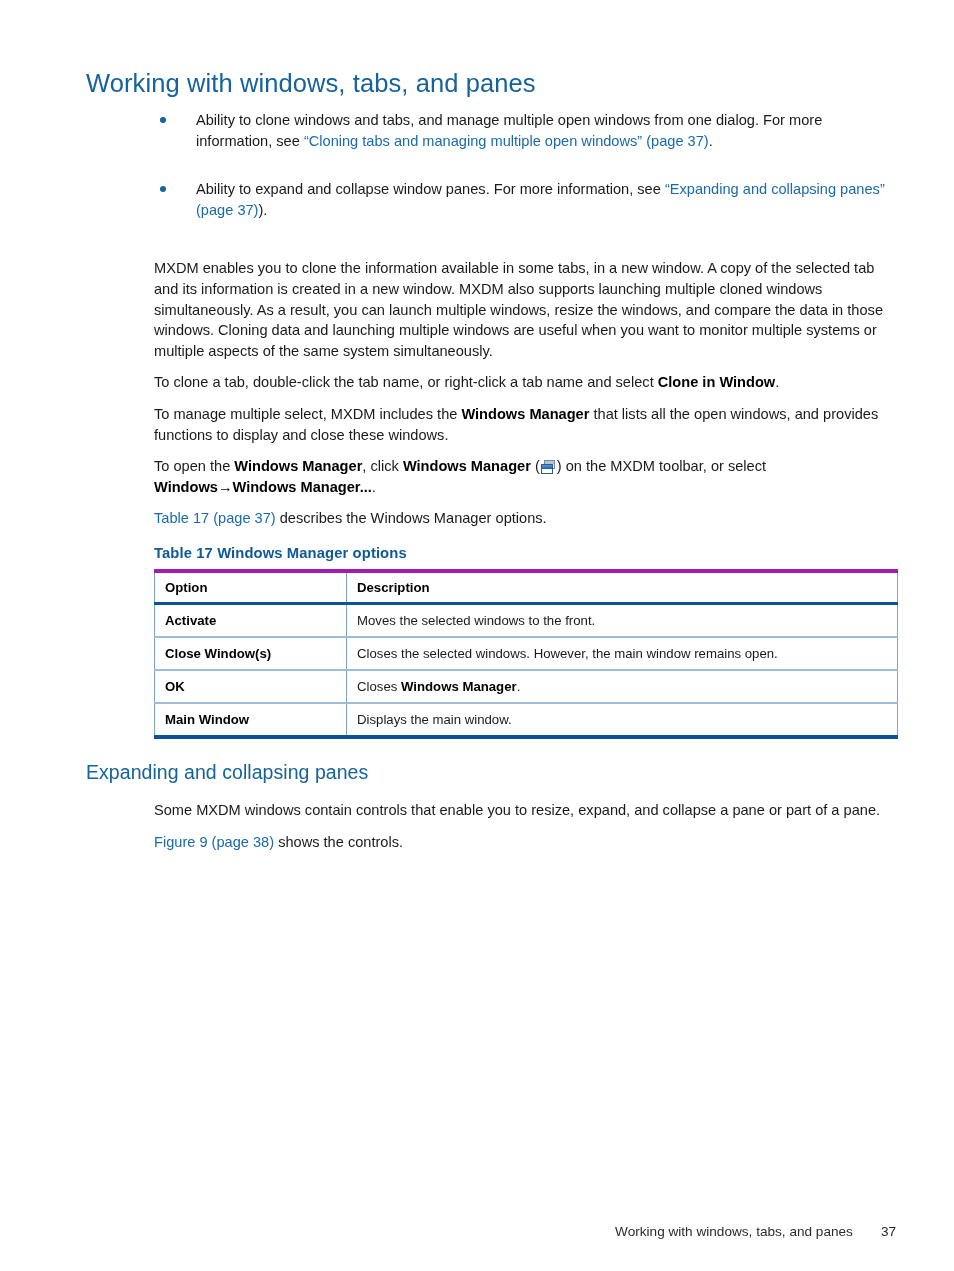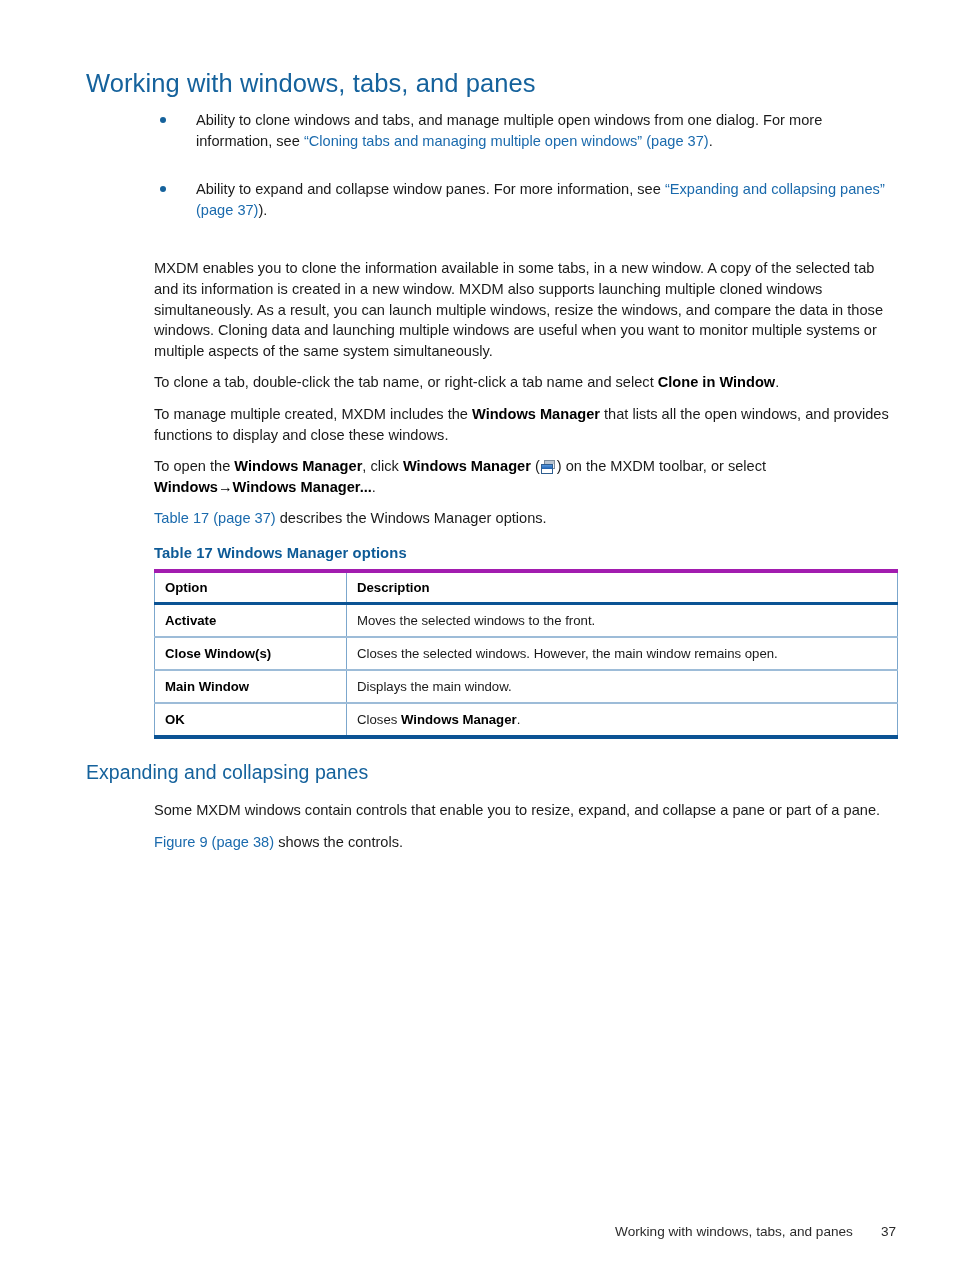--- a/index.html
+++ b/index.html
@@ -230,21 +230,21 @@
     <div class="gap-md"></div>
 
     <p class="para">MXDM enables you to clone the information available in some tabs, in a new window. A copy of the selected tab and its information is created in a new window. MXDM also supports launching multiple cloned windows simultaneously. As a result, you can launch multiple windows, resize the windows, and compare the data in those windows. Cloning data and launching multiple windows are useful when you want to monitor multiple systems or multiple aspects of the same system simultaneously.</p>
 
     <div class="gap-sm"></div>
 
     <p class="para"><span>To clone a tab, double-click the tab name, or right-click a tab name and select </span><span class="bold">Clone in Window</span><span>.</span></p>
 
     <div class="gap-sm"></div>
 
-    <p class="para"><span>To manage multiple created, MXDM includes the </span><span class="bold">Windows Manager</span><span> that lists all the open windows, and provides functions to display and close these windows.</span></p>
+    <p class="para"><span>To manage multiple select, MXDM includes the </span><span class="bold">Windows Manager</span><span> that lists all the open windows, and provides functions to display and close these windows.</span></p>
 
     <div class="gap-sm"></div>
 
     <p class="para"><span>To open the </span><span class="bold">Windows Manager</span><span>, click </span><span class="bold">Windows Manager</span><span> (</span><span class="wm-icon"><span class="back"></span><span class="front"></span></span><span>) on the MXDM toolbar, or select </span><span class="bold">Windows→Windows Manager...</span><span>.</span></p>
 
     <div class="gap-sm"></div>
 
     <p class="para"><a class="lnk" href="#">Table 17 (page 37)</a><span> describes the Windows Manager options.</span></p>
 
     <div class="gap-md"></div>
@@ -261,26 +261,26 @@
       <tbody>
         <tr>
           <td class="col-opt">Activate</td>
           <td><span>Moves the selected windows to the front.</span><span class="bold"></span><span></span></td>
         </tr>
         <tr>
           <td class="col-opt">Close Window(s)</td>
           <td><span>Closes the selected windows. However, the main window remains open.</span><span class="bold"></span><span></span></td>
         </tr>
         <tr>
+          <td class="col-opt">OK</td>
+          <td><span>Closes </span><span class="bold">Windows Manager</span><span>.</span></td>
+        </tr>
+        <tr>
           <td class="col-opt">Main Window</td>
           <td><span>Displays the main window.</span><span class="bold"></span><span></span></td>
-        </tr>
-        <tr>
-          <td class="col-opt">OK</td>
-          <td><span>Closes </span><span class="bold">Windows Manager</span><span>.</span></td>
         </tr>
       </tbody>
     </table>
 
     <div class="gap-lg"></div>
 
     <h2 class="h2">Expanding and collapsing panes</h2>
 
     <div class="gap-md"></div>
 

